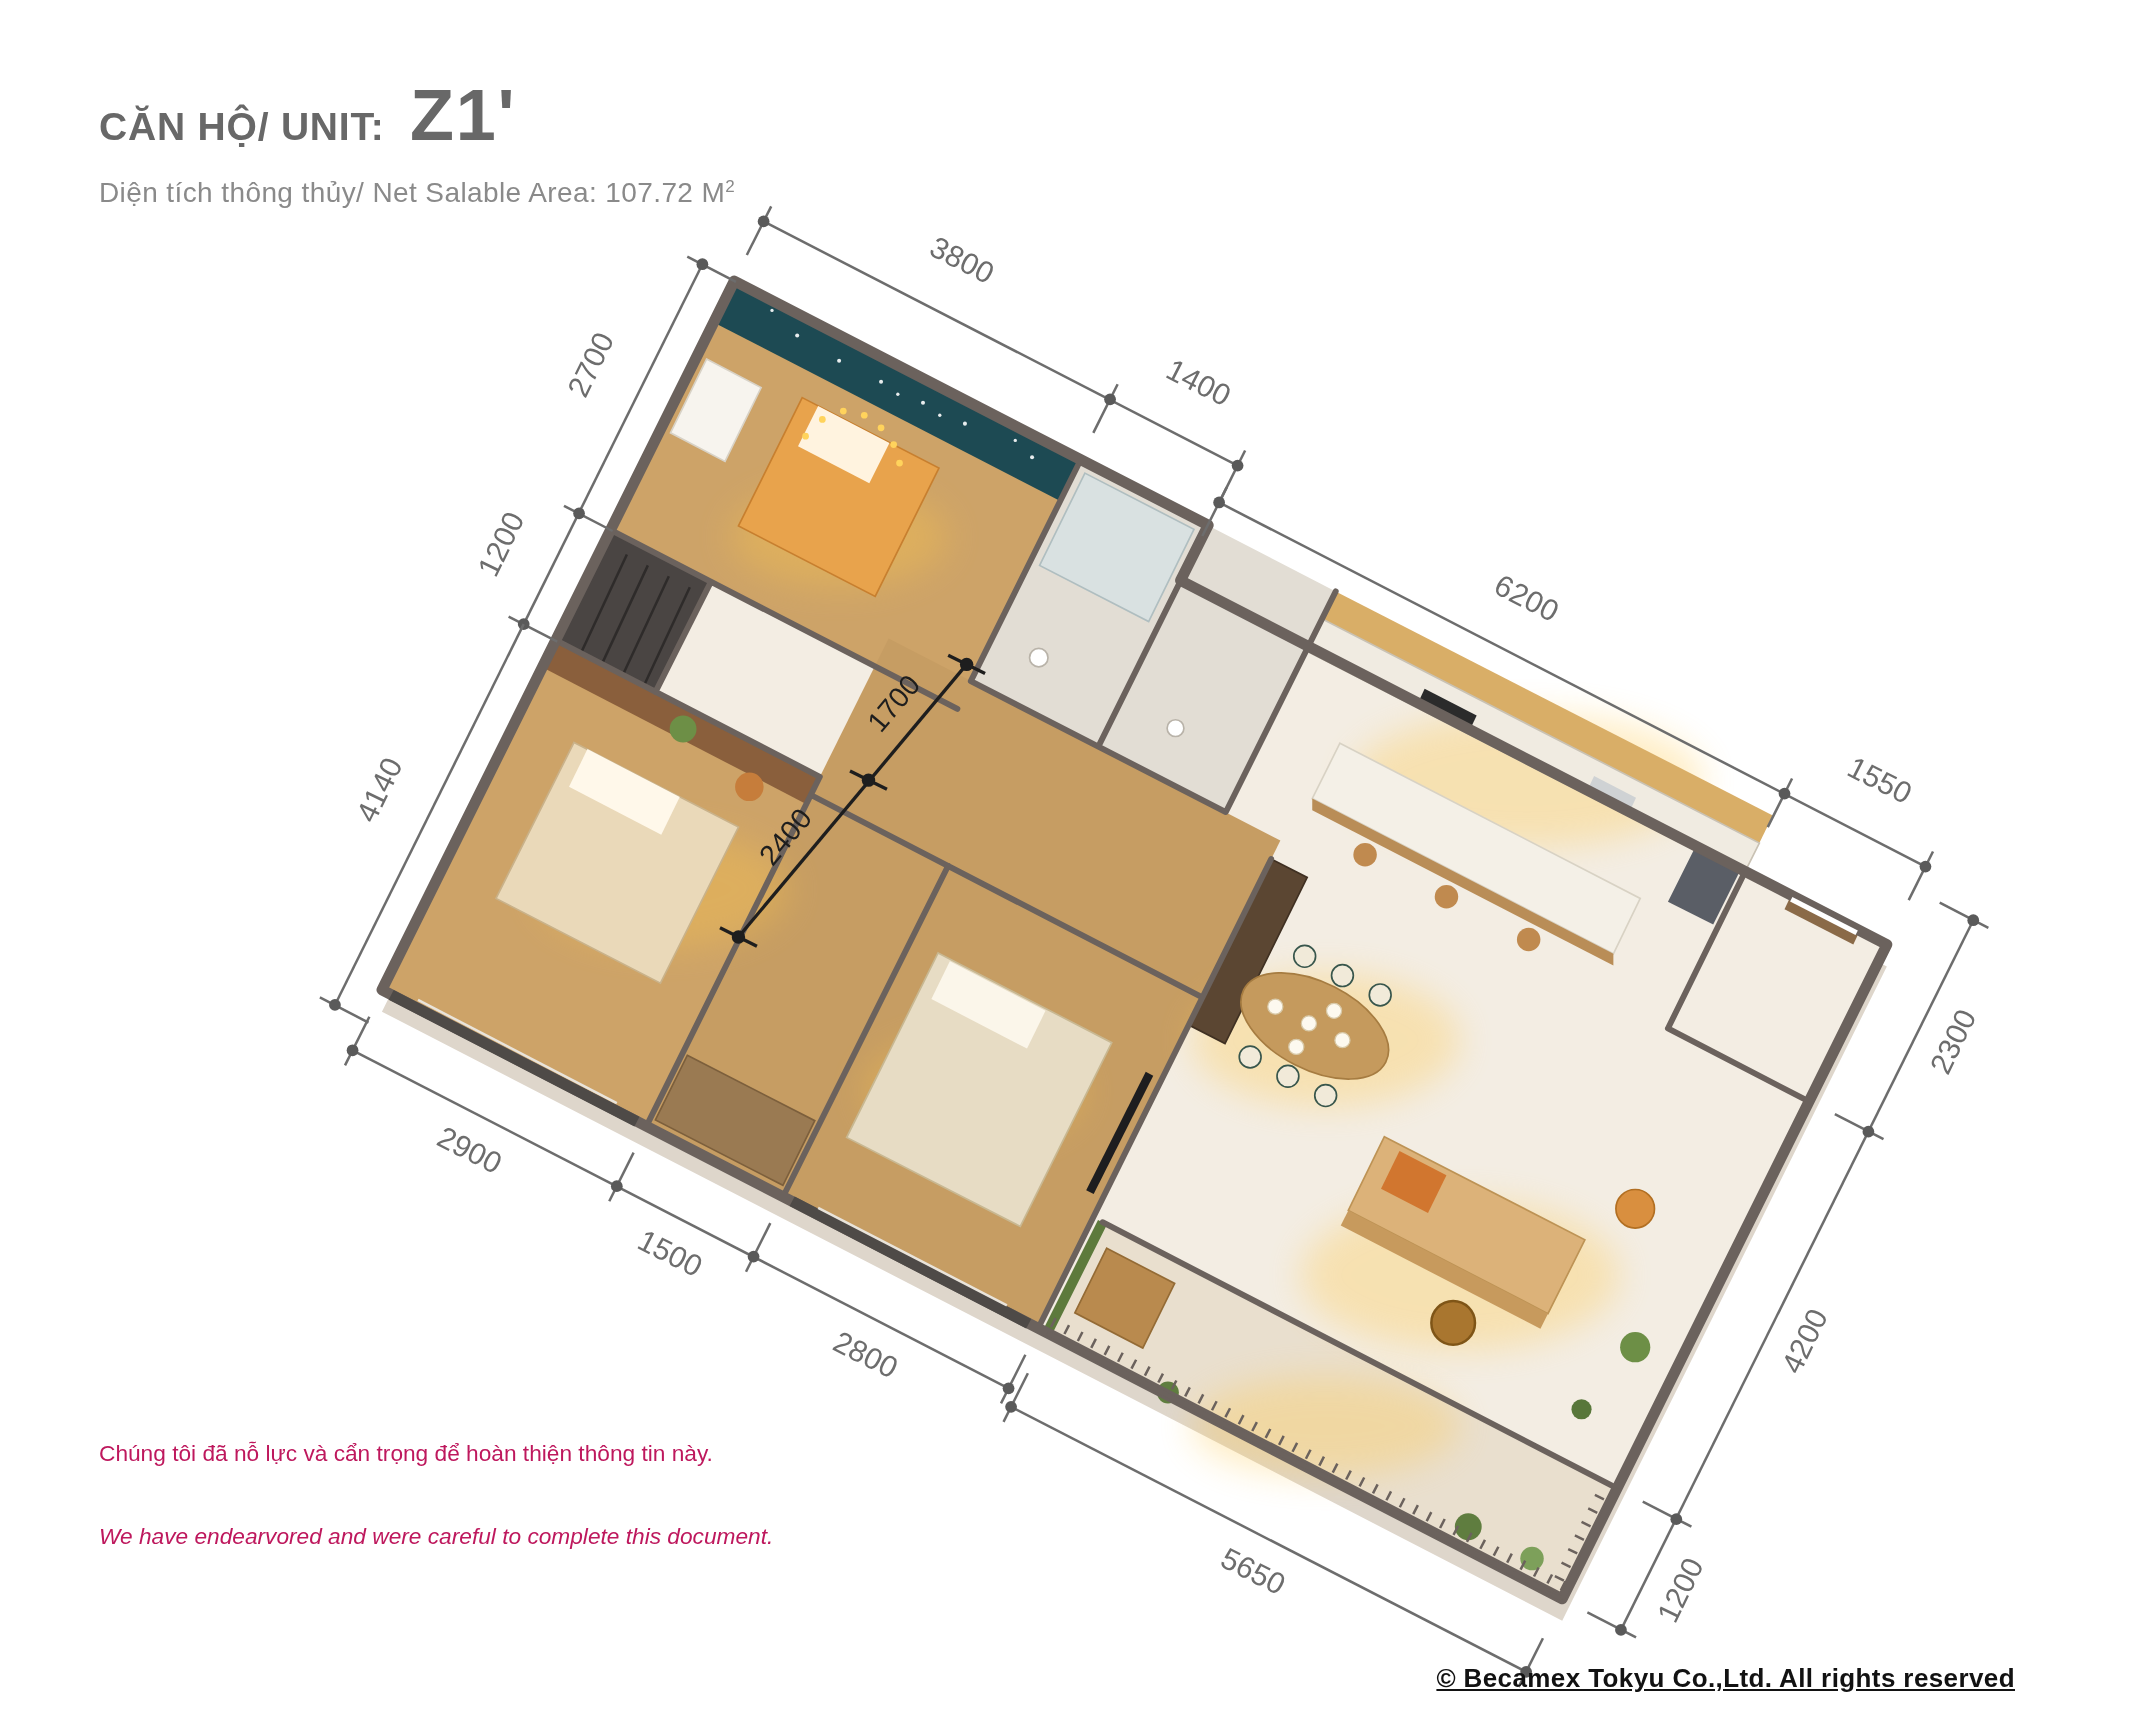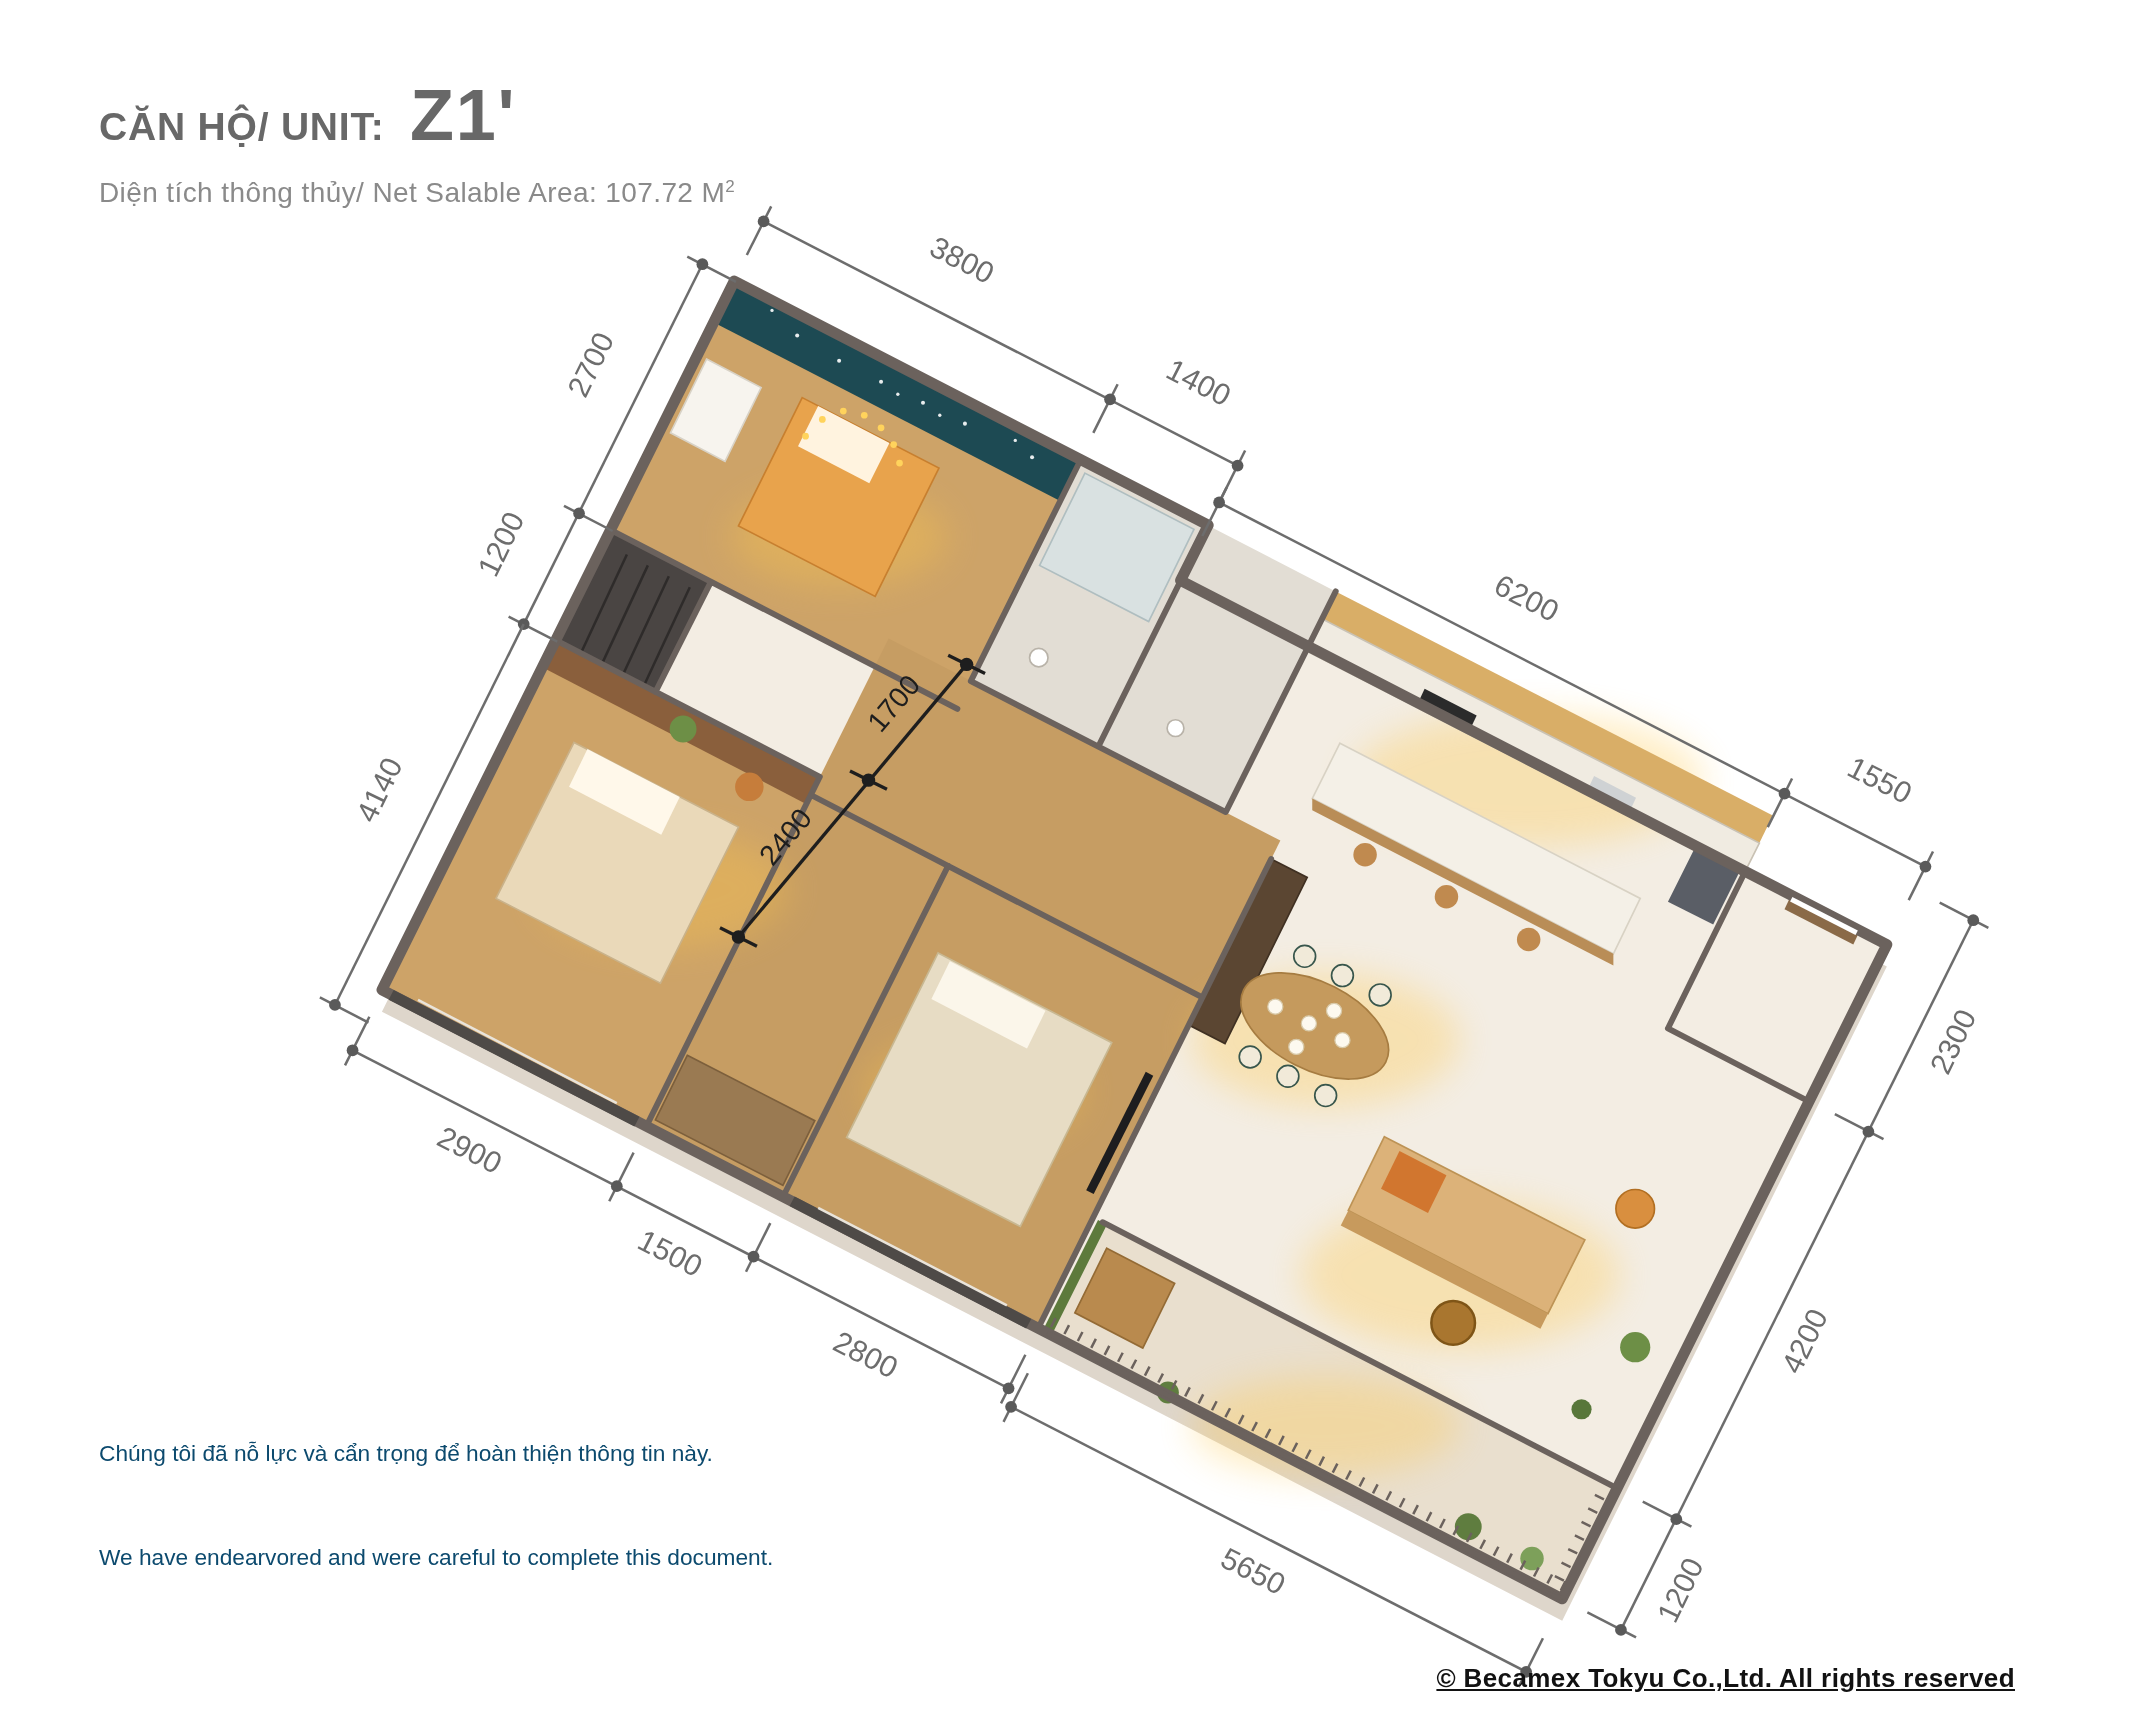--- a/index.html
+++ b/index.html
@@ -6,22 +6,22 @@
   .page{position:relative;width:2148px;height:1718px;background:#ffffff;overflow:hidden;
         font-family:"Liberation Sans",sans-serif;}
   
   .header{position:absolute;left:99px;top:74px;}
   .title-line{color:#686868;font-weight:bold;letter-spacing:0.8px;}
   .title-main{font-size:39px;vertical-align:baseline;}
   .title-unit{font-size:72px;margin-left:21px;letter-spacing:1.7px;}
   .subtitle{margin-top:21px;font-size:28px;color:#8a8a8a;letter-spacing:0.4px;}
   .subtitle sup{font-size:17px;}
   
-  .footer-disclaimer{position:absolute;left:99px;top:1437px;color:#0c4a6e;font-size:22.7px;line-height:32px;}
-  .footer-disclaimer .en{margin-top:72px;}
+  .footer-disclaimer{position:absolute;left:99px;top:1437px;color:#be185d;font-size:22.7px;line-height:32px;}
+  .footer-disclaimer .en{margin-top:51px;font-style:italic;}
   .copyright{position:absolute;right:133px;top:1663px;color:#121212;font-size:26px;font-weight:bold;letter-spacing:0.4px;text-decoration:underline;}
   
   svg.plan{position:absolute;left:0;top:0;}
   .dim-text{font-family:"Liberation Sans",sans-serif;font-size:36px;fill:#6d6d6d;text-anchor:middle;}
   .dim-text-int{font-family:"Liberation Sans",sans-serif;font-size:34px;fill:#1e1e1e;text-anchor:middle;}
   .wall{stroke:#6b625d;stroke-linecap:round;stroke-linejoin:round;fill:none;}
   .dimline{stroke:#6d6d6d;stroke-width:3;fill:none;}
   .dimext{stroke:#6d6d6d;stroke-width:3;}
   .dimdot{fill:#5a5a5a;}
   .dimline-int{stroke:#1e1e1e;stroke-width:4;fill:none;}

